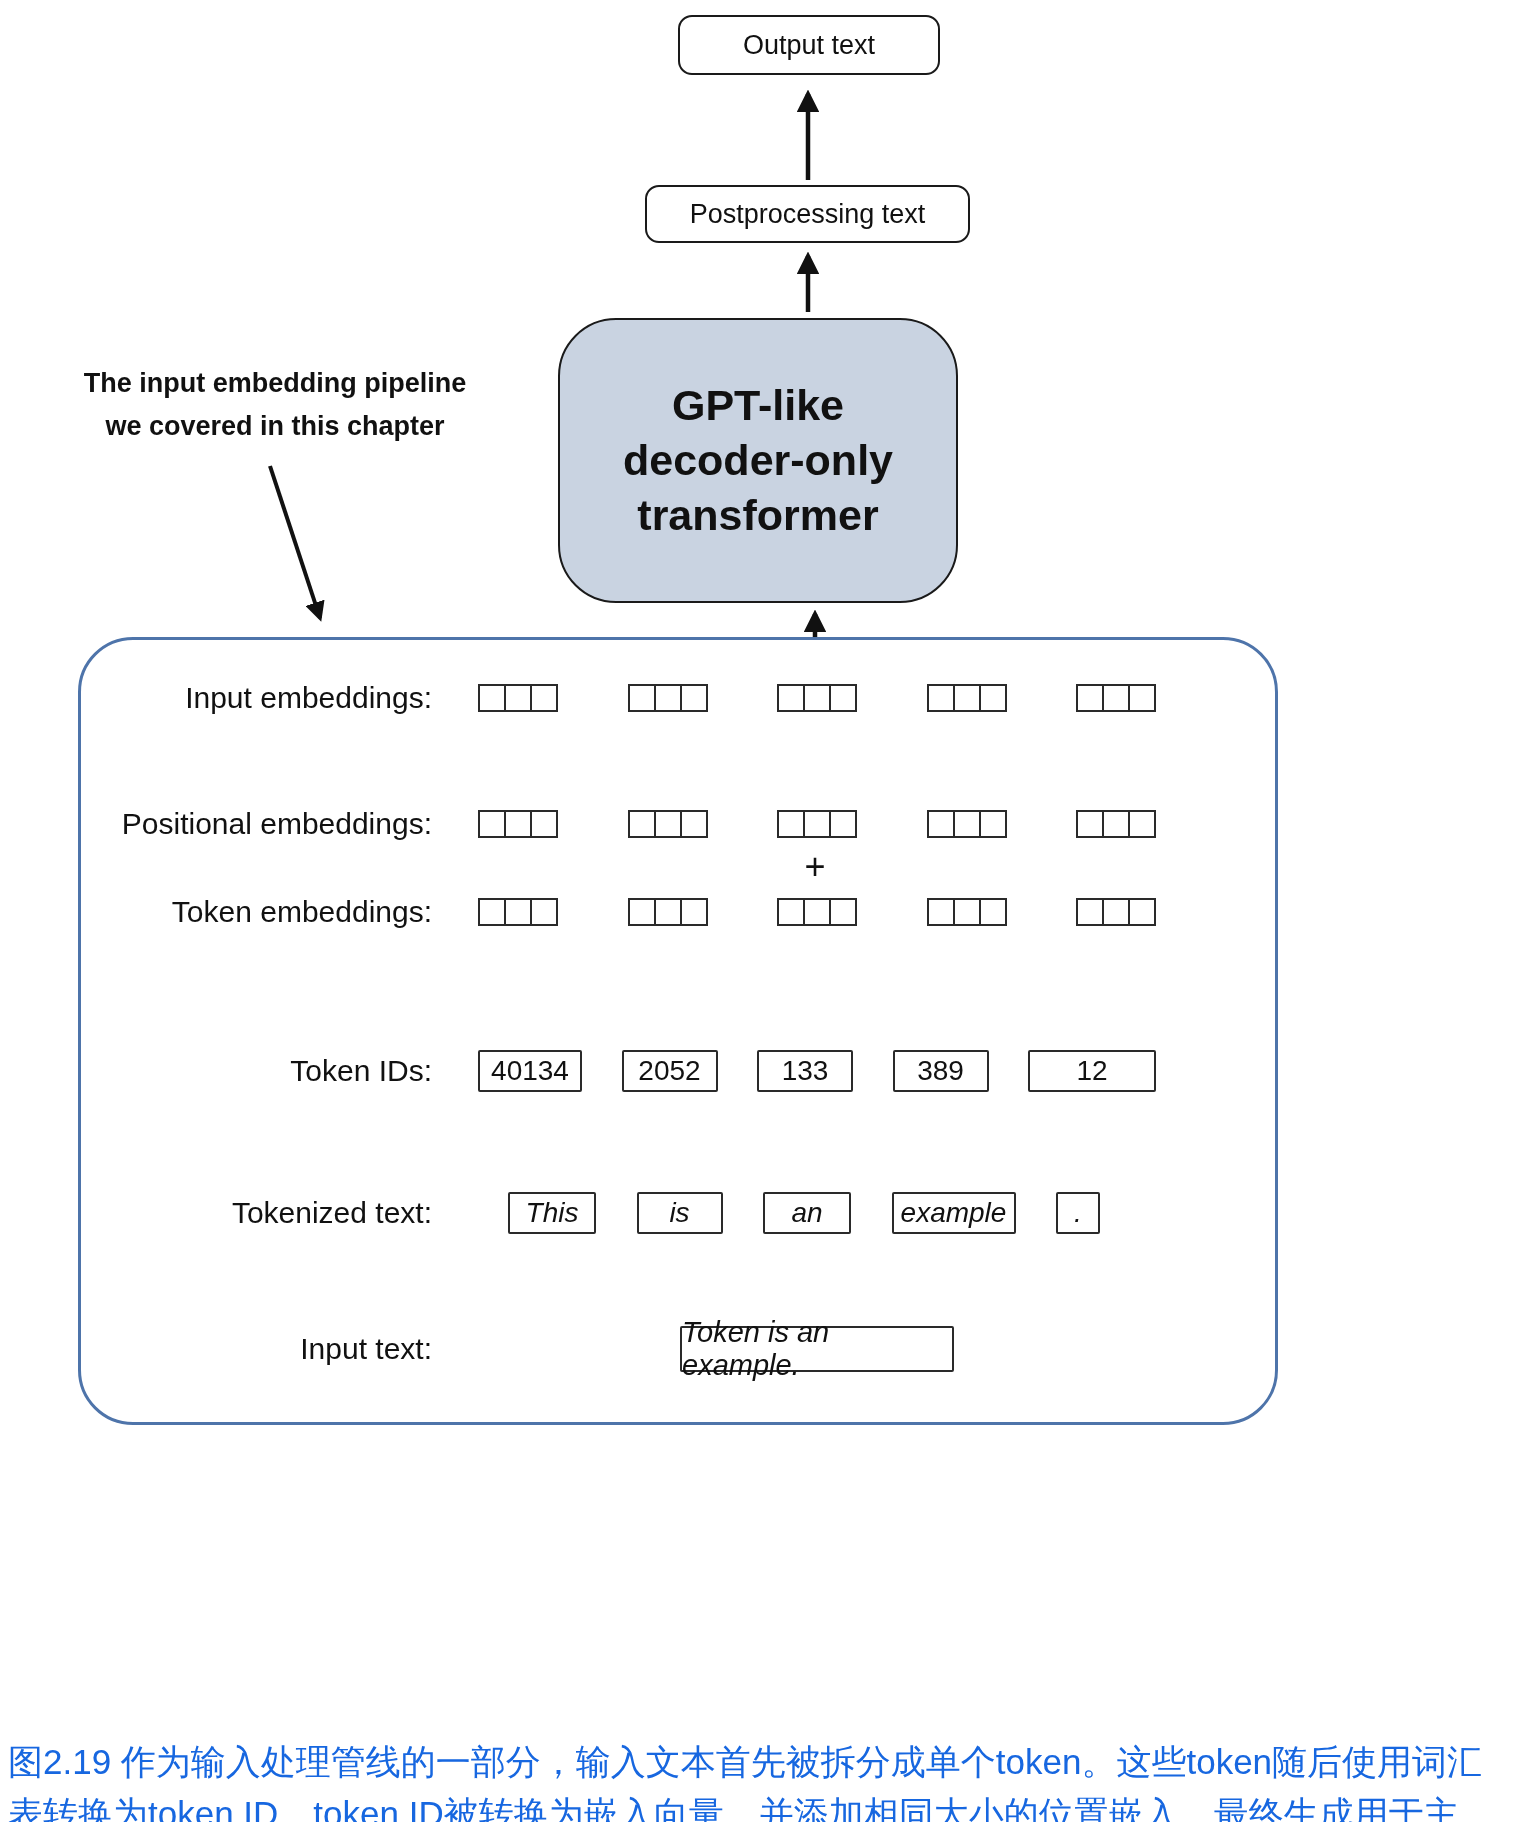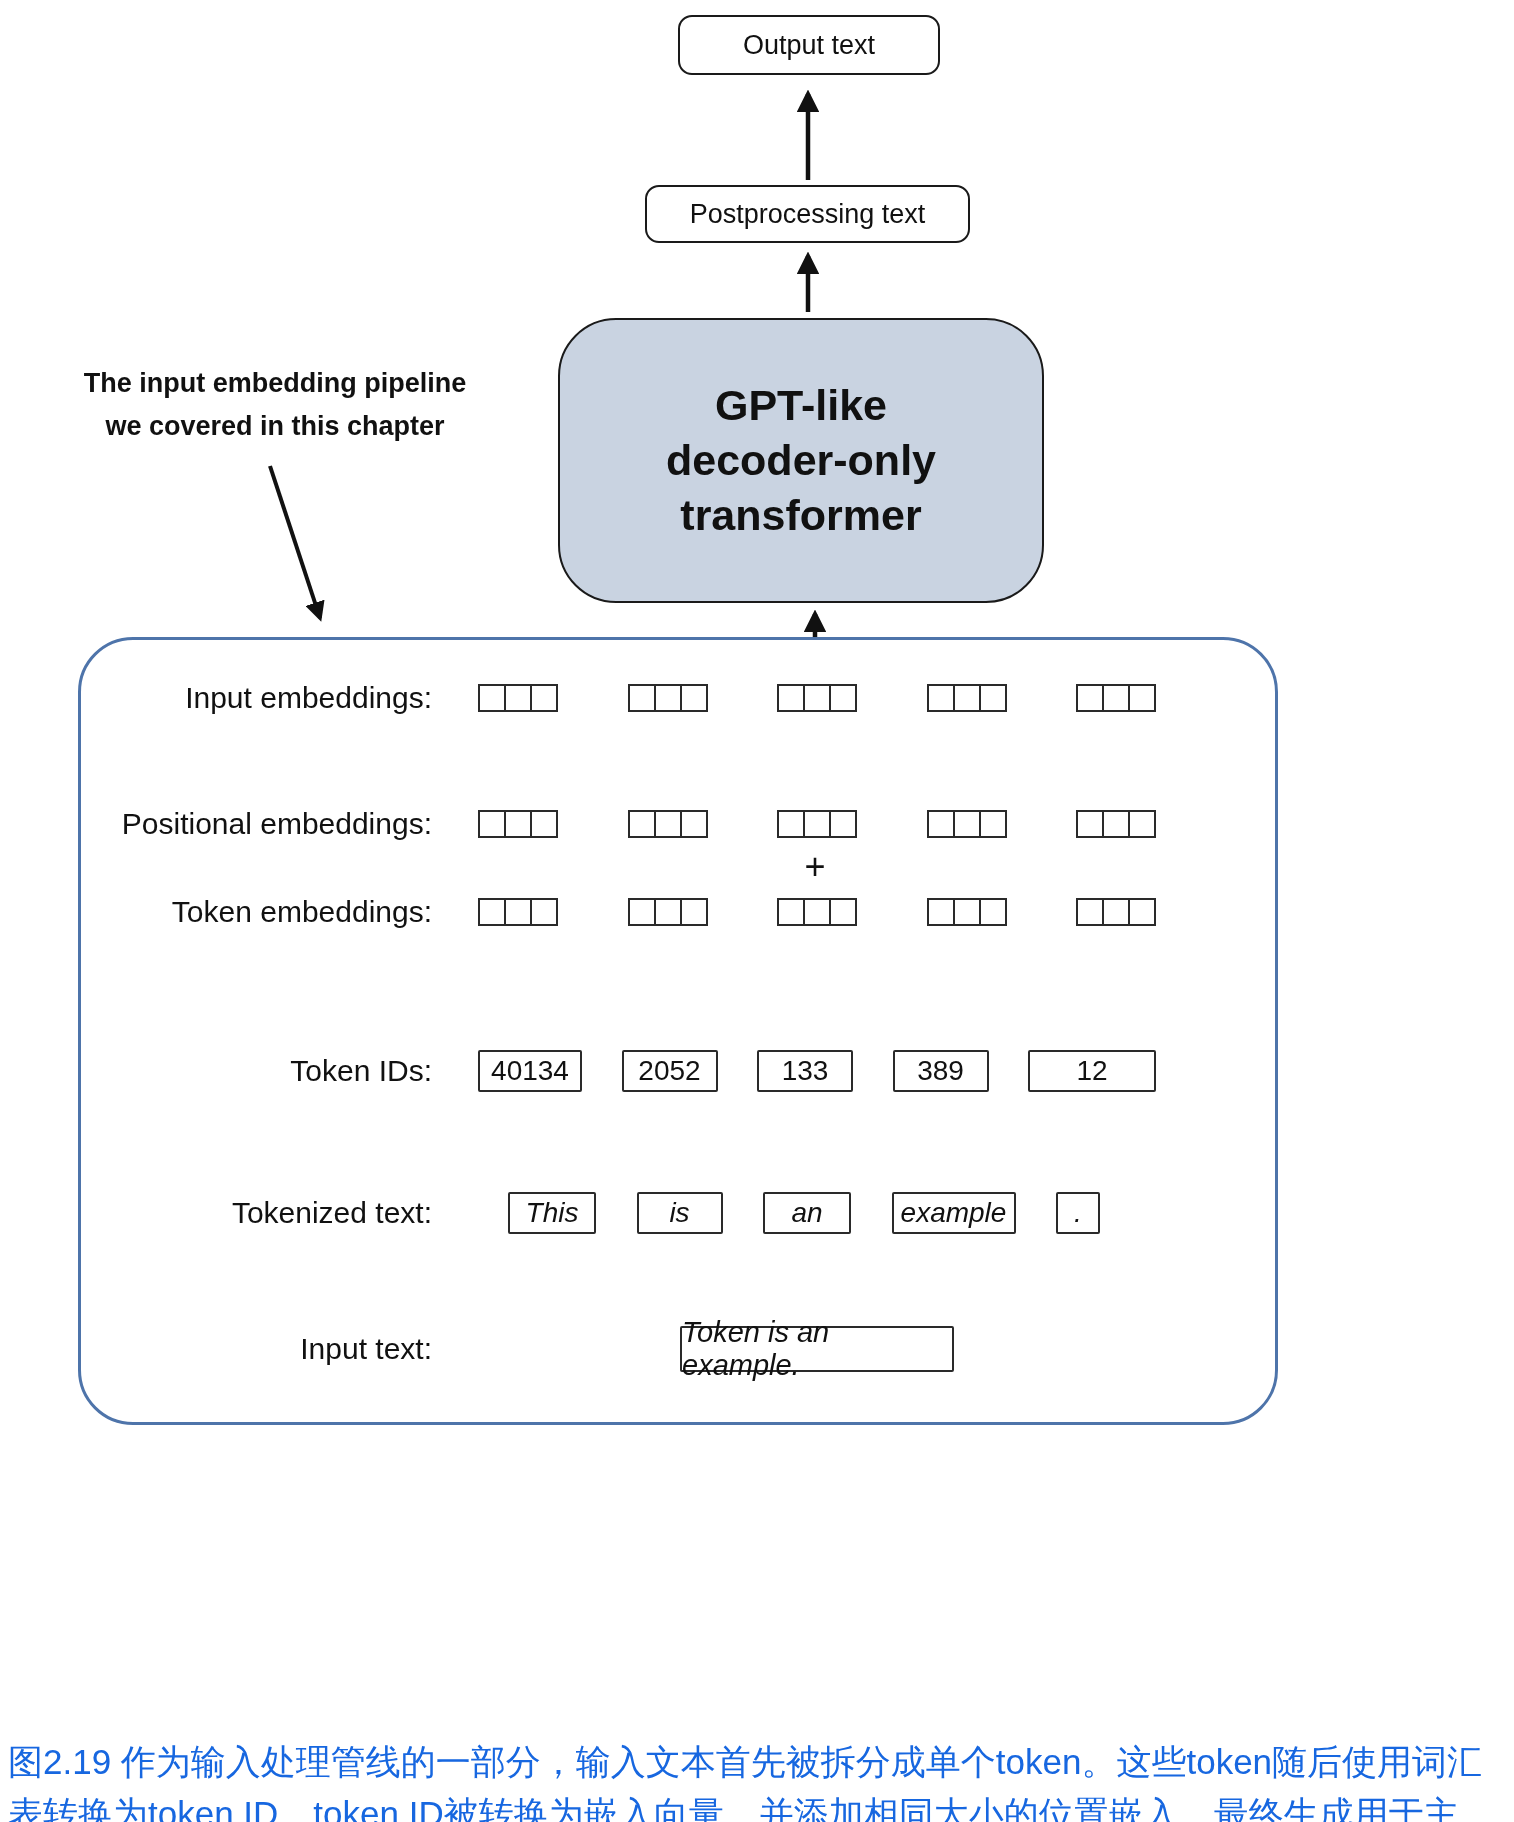--- a/index.html
+++ b/index.html
@@ -7,21 +7,21 @@
   body { font-family:"Liberation Sans", sans-serif; color:#111; }
   .canvas { position:relative; width:1514px; height:1822px; background:#fff; overflow:hidden; }
 
   .arrow-layer { position:absolute; left:0; top:0; pointer-events:none; }
 
   .flowbox { position:absolute; border:2.5px solid #1a1a1a; border-radius:14px; background:#fff;
              display:flex; align-items:center; justify-content:center; font-size:27px; color:#111; }
   .output-box   { left:678px; top:15px;  width:262px; height:60px; }
   .postproc-box { left:645px; top:185px; width:325px; height:58px; }
 
-  .gpt-box { position:absolute; left:558px; top:318px; width:486px; height:285px;
+  .gpt-box { position:absolute; left:558px; top:318px; width:400px; height:285px;
              background:#c9d3e1; border:2.5px solid #1a1a1a; border-radius:58px;
              display:flex; flex-direction:column; align-items:center; justify-content:center;
              font-size:43px; font-weight:bold; line-height:1.28; color:#111; }
 
   .annotation { position:absolute; left:55px; top:362px; width:440px; text-align:center;
                 font-size:27px; font-weight:bold; line-height:1.6; color:#111; }
 
   .pipeline-box { position:absolute; left:78px; top:637px; width:1200px; height:788px;
                   border:3.5px solid #4e74aa; border-radius:55px; background:#fff; }
 

